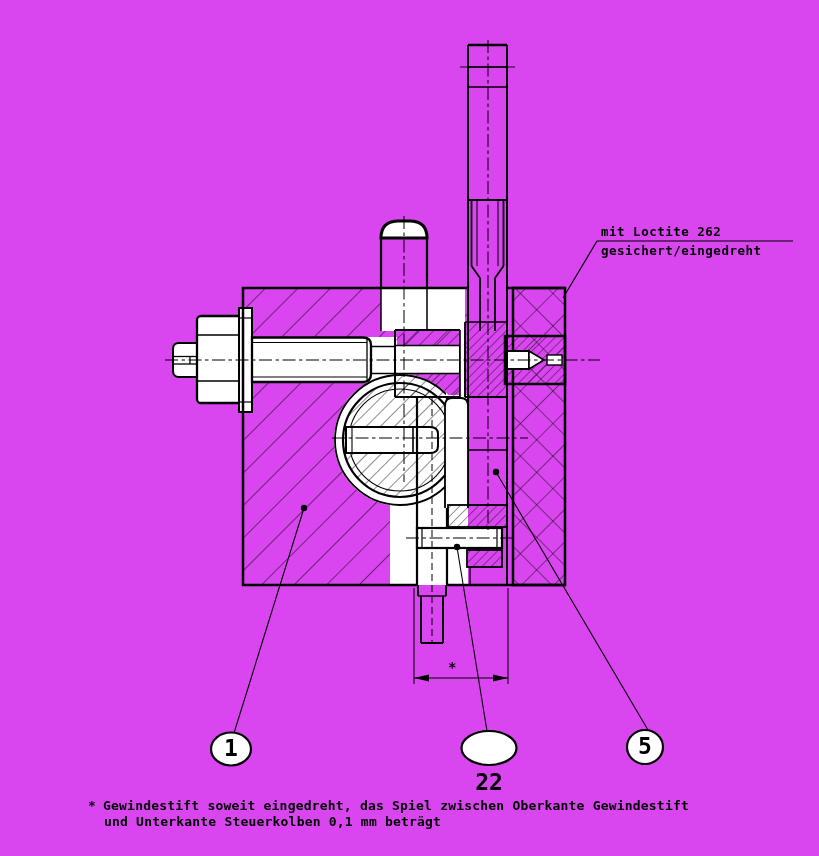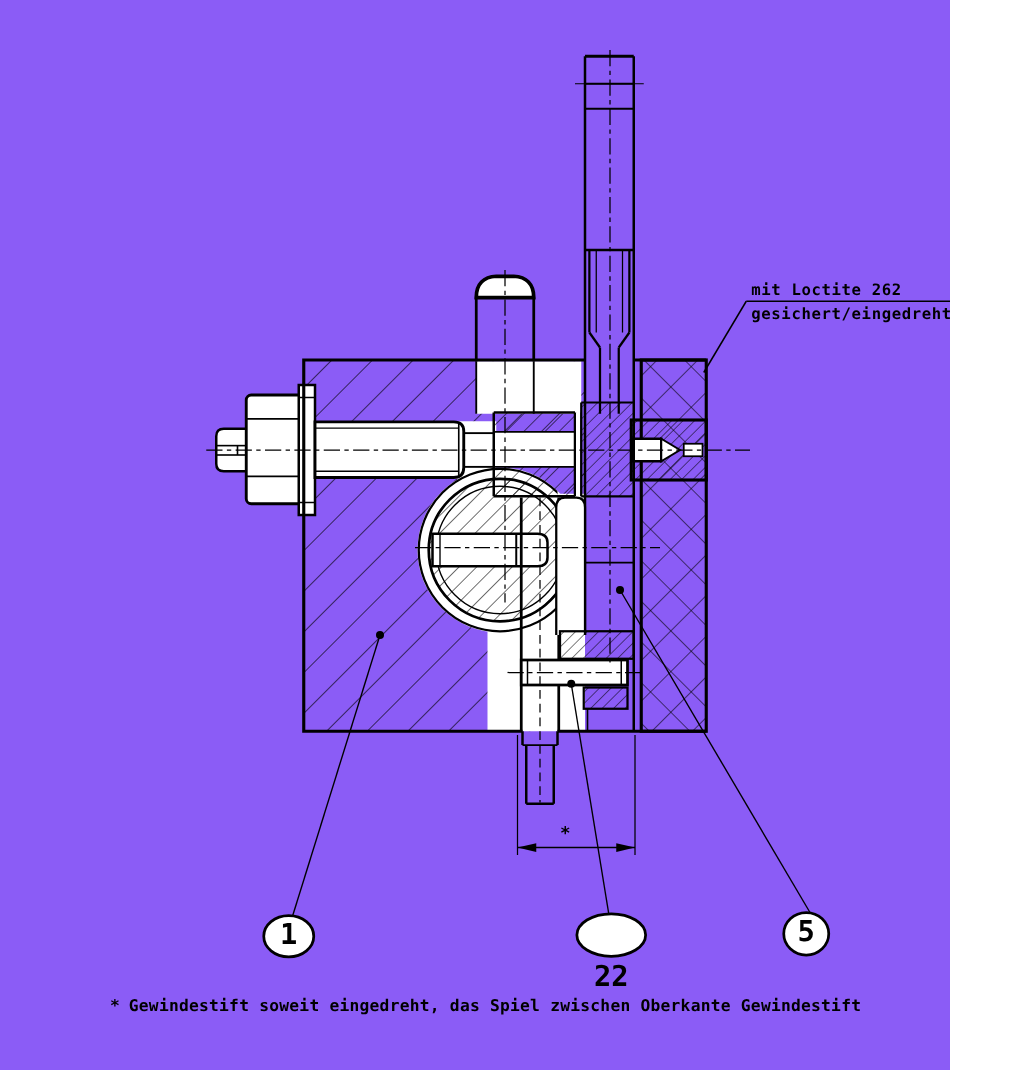--- a/index.html
+++ b/index.html
@@ -1,16 +1,16 @@
 <!DOCTYPE html>
 <html><head>
 <meta charset="utf-8">
 <style>
   html,body{margin:0;padding:0;background:#ffffff;}
-  #stage{position:relative;width:760px;height:856px;background:#8b5cf6;overflow:hidden;
+  #stage{position:relative;width:819px;height:856px;background:#d946ef;overflow:hidden;
          font-family:"DejaVu Sans Mono", monospace;color:#000;}
   #drawing-svg{position:absolute;left:0;top:0;}
   .txt{position:absolute;white-space:pre;line-height:1.1;}
   .ann{font-size:12.5px;font-weight:600;letter-spacing:0.5px;}
   .note-line{font-size:13px;font-weight:600;letter-spacing:0.2px;}
   .balloon-num{position:absolute;transform:translate(-50%,-54%);font-size:23px;font-weight:600;}
   .dim-label{position:absolute;font-size:14px;font-weight:700;}
   .note-marker{margin-right:7px;}
 </style>
 </head>
@@ -205,14 +205,15 @@
   <div class="txt ann" style="left:601px;top:225px;">mit Loctite 262</div>
   <div class="txt ann" style="left:601px;top:244px;">gesichert/eingedreht</div>
 
   <div class="balloon-num" style="left:231px;top:749px;">1</div>
   <div class="balloon-num" style="left:489px;top:748px;margin-top:35px;">22</div>
   <div class="balloon-num" style="left:645px;top:747px;">5</div>
 
   <div class="dim-label" style="left:448px;top:659px;">*</div>
 
   <div class="txt note-line" style="left:88px;top:799px;"><span class="note-marker">*</span><span>Gewindestift soweit eingedreht, das Spiel zwischen Oberkante Gewindestift</span></div>
+  <div class="txt note-line" style="left:104px;top:815px;">und Unterkante Steuerkolben 0,1 mm beträgt</div>
 
 </div>
 
 </body></html>

